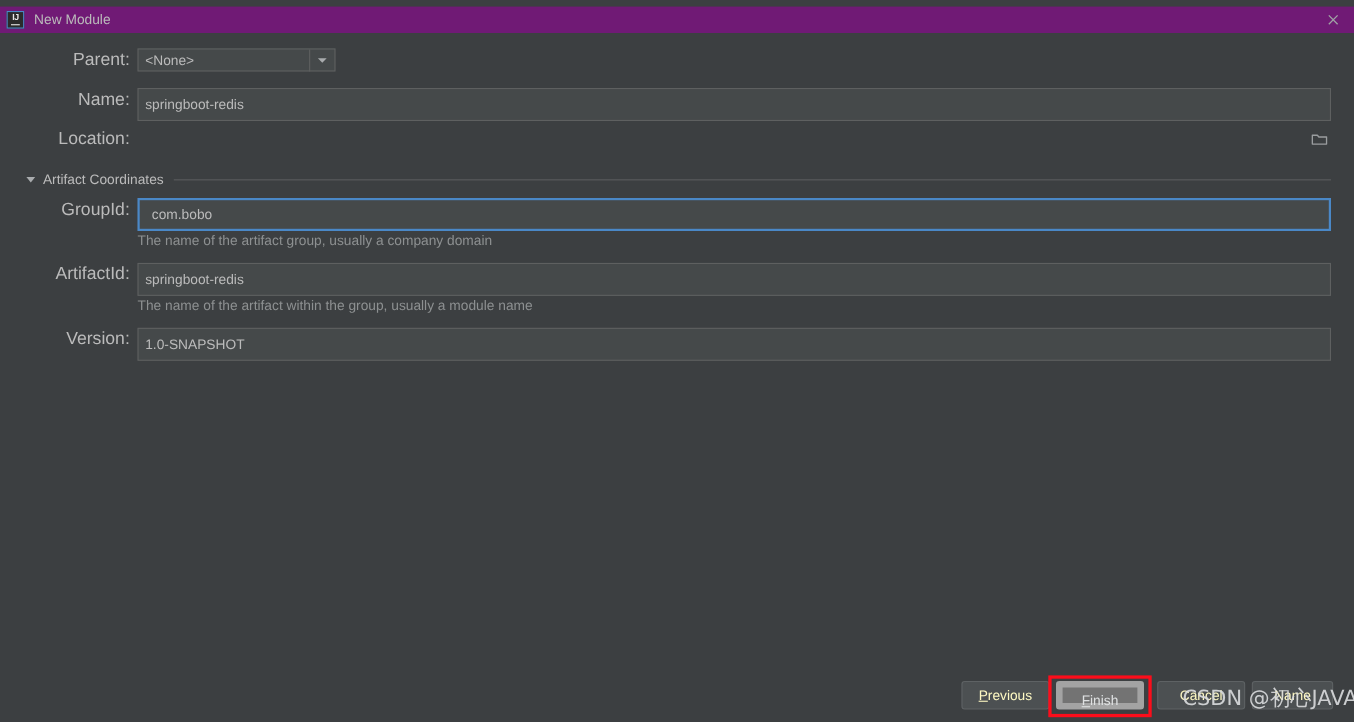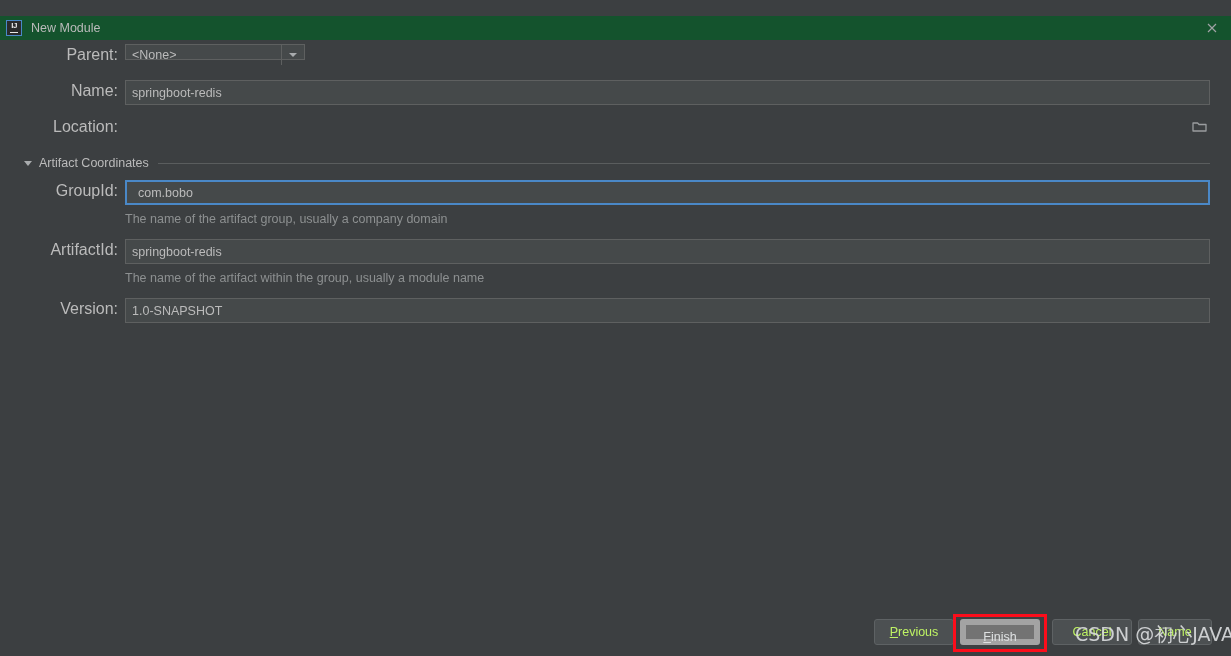--- a/index.html
+++ b/index.html
@@ -13,24 +13,24 @@
     overflow: hidden;
     font-family: "Liberation Sans", sans-serif;
     color: #bbbbbb;
     position: relative;
     -webkit-font-smoothing: antialiased;
   }
 
   
   .titlebar {
     position: absolute;
-    left: 0; top: 16px;
+    left: 0; top: 6px;
     width: 1231px;
     height: 24px;
-    background: #14532d;
+    background: #701a75;
     display: flex;
     align-items: center;
   }
   .ij-logo {
     width: 16px; height: 16px;
     margin-left: 6px;
     background: #2b2b2b;
     border: 1px solid #4a88c7;
     box-sizing: border-box;
     position: relative;
@@ -88,21 +88,21 @@
     width: 118px;
     text-align: right;
     font-size: 16px;
     color: #bbbbbb;
     line-height: 22px;
     white-space: nowrap;
   }
   .field {
     position: absolute;
     left: 125px;
-    height: 25px;
+    height: 30px;
     box-sizing: border-box;
     background: #45494a;
     border: 1px solid #5e6060;
     color: #bbbbbb;
     font-size: 12.5px;
     font-family: "Liberation Sans", sans-serif;
     line-height: 20px;
     padding: 0 0 0 6px;
     outline: none;
     border-radius: 0;
@@ -112,21 +112,21 @@
     border: 2px solid #4a88c7;
     padding-left: 11px;
     line-height: 18px;
   }
 
   
   .combo {
     position: absolute;
     left: 125px;
     width: 180px;
-    height: 16px;
+    height: 21px;
     box-sizing: border-box;
     background: #45494a;
     border: 1px solid #5e6060;
     cursor: default;
   }
   .combo-value {
     position: absolute;
     left: 6px; top: 0;
     line-height: 20px;
     font-size: 12.5px;
@@ -209,21 +209,21 @@
     height: 50px;
   }
   .btn {
     position: absolute;
     top: 13px;
     height: 26px;
     box-sizing: border-box;
     background: #4c5052;
     border: 1px solid #5e6264;
     border-radius: 3px;
-    color: #bef264;
+    color: #fef9c3;
     font-family: "Liberation Sans", sans-serif;
     font-size: 12.5px;
     line-height: 24px;
     text-align: center;
     cursor: pointer;
     padding: 0;
   }
   .btn .mn { text-decoration: underline; }
   .btn.primary {
     background: #737373;

